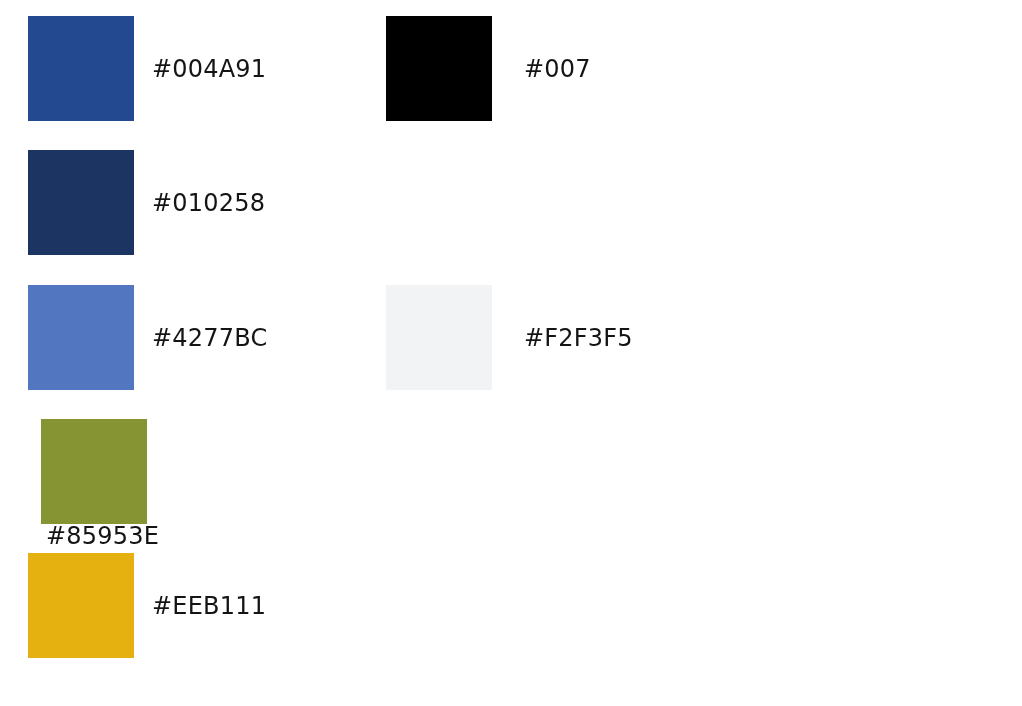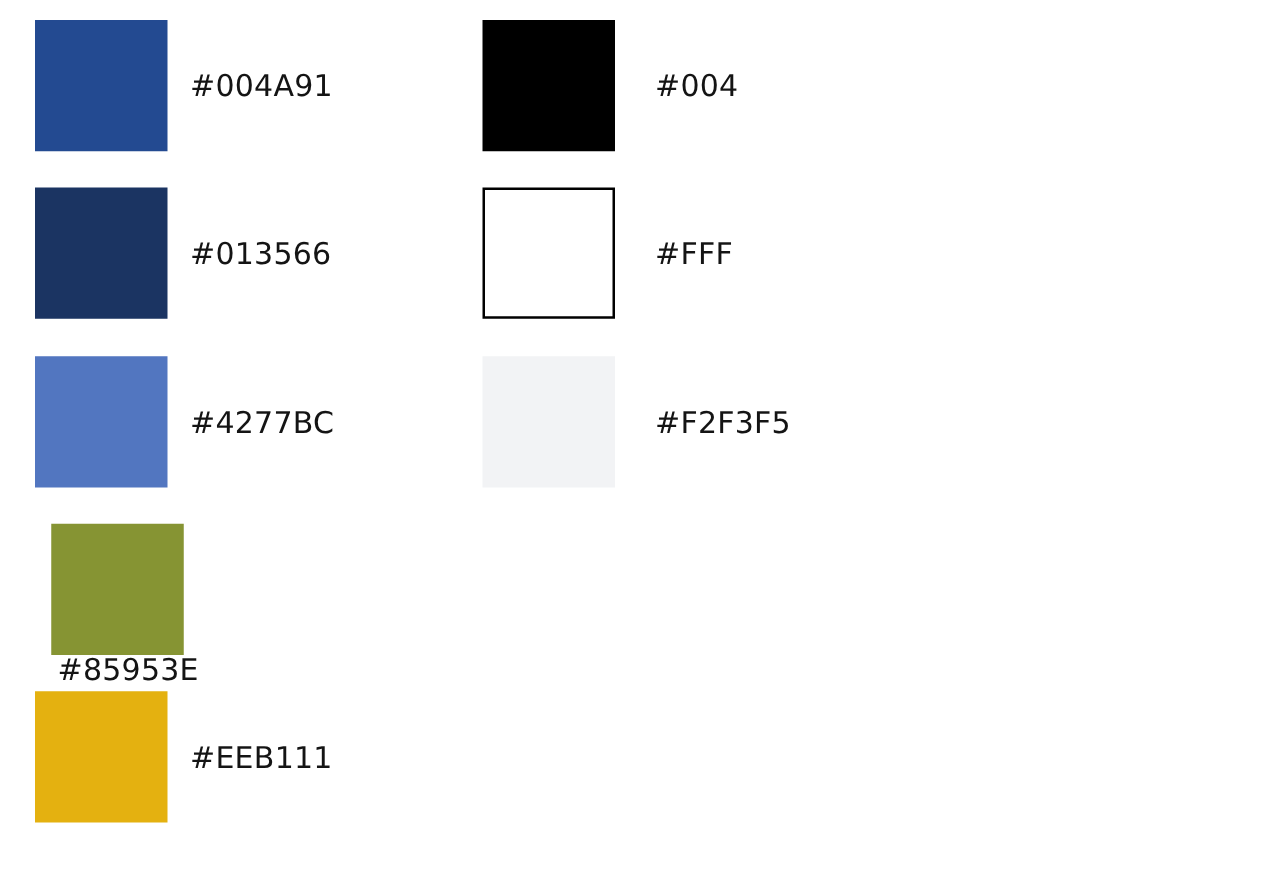--- a/index.html
+++ b/index.html
@@ -70,47 +70,43 @@
 
 <div id="palette">
 
   <div class="swatch-row col-1 row-1">
     <div class="swatch-chip" style="background-color: rgb(35, 74, 145);"></div>
     <div class="swatch-label">#004A91</div>
   </div>
 
   <div class="swatch-row col-1 row-2">
     <div class="swatch-chip" style="background-color: rgb(27, 52, 98);"></div>
-    <div class="swatch-label">#013566</div>
+    <div class="swatch-label">#010258</div>
   </div>
 
   <div class="swatch-row col-1 row-3">
     <div class="swatch-chip" style="background-color: rgb(82, 118, 192);"></div>
     <div class="swatch-label">#4277BC</div>
   </div>
 
   <div class="swatch-row col-1 row-4">
     <div class="swatch-chip" style="background-color: rgb(134, 148, 51);"></div>
     <div class="swatch-label">#85953E</div>
   </div>
 
   <div class="swatch-row col-1 row-5">
     <div class="swatch-chip" style="background-color: rgb(228, 177, 16);"></div>
     <div class="swatch-label">#EEB111</div>
   </div>
 
   <div class="swatch-row col-2 row-1">
     <div class="swatch-chip" style="background-color: rgb(0, 0, 0);"></div>
-    <div class="swatch-label">#004</div>
+    <div class="swatch-label">#007</div>
   </div>
 
-  <div class="swatch-row col-2 row-2">
-    <div class="swatch-chip bordered" style="background-color: rgb(255, 255, 255);"></div>
-    <div class="swatch-label">#FFF</div>
-  </div>
 
   <div class="swatch-row col-2 row-3">
     <div class="swatch-chip" style="background-color: rgb(242, 243, 245);"></div>
     <div class="swatch-label">#F2F3F5</div>
   </div>
 
 
 </div>
 
 </body></html>

